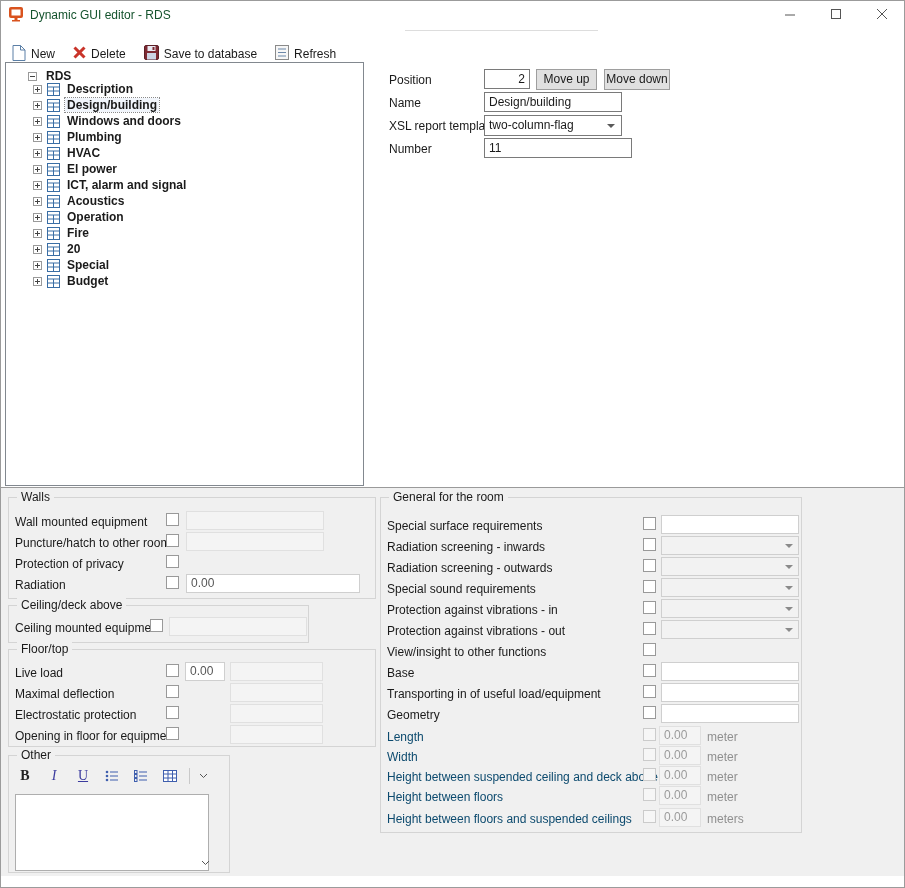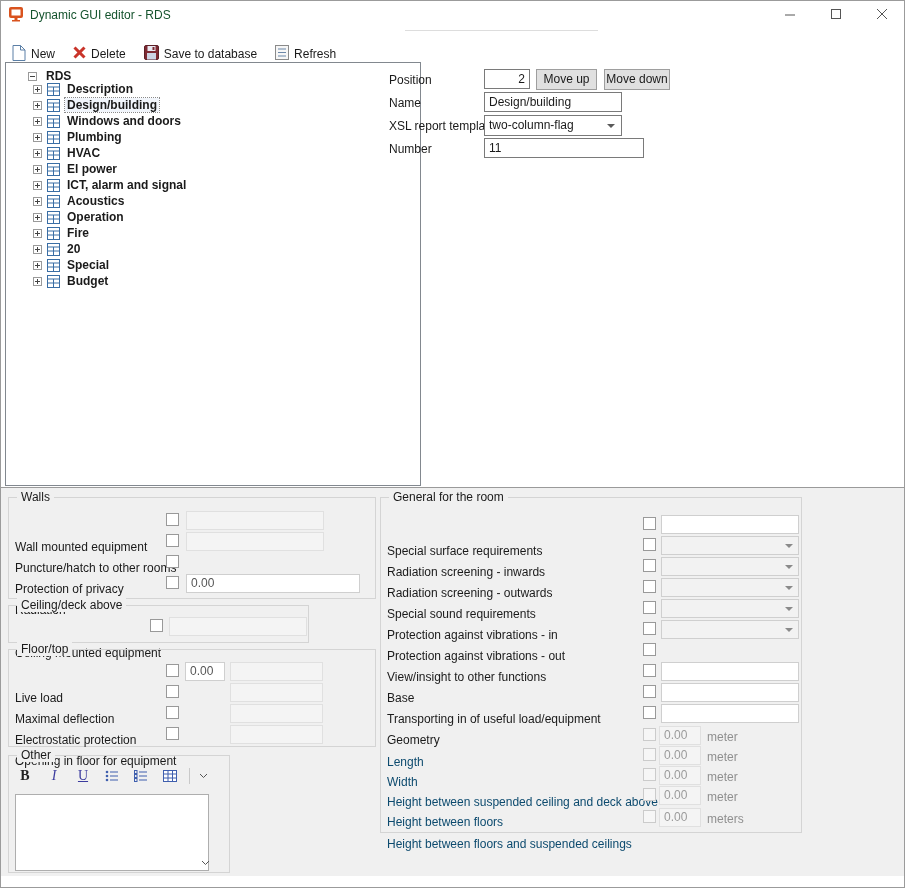--- a/index.html
+++ b/index.html
@@ -19,21 +19,21 @@
   .app-icon { position:absolute; left:8px; top:6px; width:16px; height:16px; }
   .title-text { position:absolute; left:30px; top:8px; color:#14532d; white-space:nowrap; }
   .winbtn { position:absolute; top:0; width:46px; height:28px; display:flex; align-items:center; justify-content:center; cursor:default; }
 
   
   .toolbar { position:absolute; left:0; top:28px; width:905px; height:30px; background:#fff; display:flex; align-items:center; padding-left:8px; gap:10px;margin-top:11px; }
   .toolbtn { display:flex; align-items:center; gap:5px; padding:3px 4px; white-space:nowrap; }
   .clipped-edge { position:absolute; left:405px; top:30px; width:193px; height:1px; background:#ddd; }
 
   
-  .tree { position:absolute; left:5px; top:62px; width:416px; height:424px; background:#fff; border:1px solid #82888f; }
+  .tree { position:absolute; left:5px; top:62px; width:359px; height:424px; background:#fff; border:1px solid #82888f; }
   .tree-root { position:absolute; left:22px; top:5px; height:16px; display:flex; align-items:center; gap:7px; font-weight:bold; }
   .tree-item { position:absolute; left:27px; height:16px; display:flex; align-items:center; gap:5px; font-weight:bold; white-space:nowrap; }
   .tree-label { padding:0 2px; }
   .tree-label.sel { background:#f1f5fb; outline:1px dotted #8a8a8a; }
   .expand { width:9px; height:9px; border:1px solid #9a9a9a; background:#fff; position:relative; flex:none; }
   .expand::before { content:""; position:absolute; left:1px; right:1px; top:3px; height:1px; background:#444; }
   .expand.plus::after { content:""; position:absolute; top:1px; bottom:1px; left:3px; width:1px; background:#444; }
   .doc-icon { flex:none; display:flex; }
 
   
@@ -48,21 +48,21 @@
   
   .splitter { position:absolute; left:0; top:487px; width:905px; height:1px; background:#9a9a9a; }
   .bottom { position:absolute; left:0; top:488px; width:905px; height:388px; background:#f0f0f0; }
 
   
   .group { position:absolute; border:1px solid #d4d4d4; }
   .gtitle { position:absolute; top:-8px; left:8px; background:#f0f0f0; padding:0 4px; white-space:nowrap; }
 
   
   .frow { position:absolute; left:0; width:100%; height:20px; }
-  .frow .lbl { left:6px; top:4px;margin-top:25px; }
+  .frow .lbl { left:6px; top:4px; }
   .cb { position:absolute; top:2px; width:13px; height:13px; background:#fff; border:1px solid #999; }
   .cb.dis { border-color:#cbcbcb; background:#f6f6f6; }
   .tb { position:absolute; top:0; height:19px; background:#fff; border:1px solid #cfcfcf; line-height:17px; padding:0 4px; color:#555; }
   .tb.dis { background:#f4f4f4; border-color:#e0e0e0; color:#9b9b9b; }
   .tb.num { text-align:left; }
   .dd { position:absolute; top:0; height:19px; background:#f2f2f2; border:1px solid #cfcfcf; }
   .dd::after { content:""; position:absolute; right:5px; top:7px; border-left:4px solid transparent; border-right:4px solid transparent; border-top:4px solid #8a8a8a; }
   .unit { position:absolute; top:4px; color:#8f8f8f; white-space:nowrap; }
 
   
@@ -313,21 +313,21 @@
 <div class="pbtn" style="left:536px;top:69px;width:61px">Move up</div>
 <div class="pbtn" style="left:604px;top:69px;width:66px">Move down</div>
 
 <span class="lbl" style="left:389px;top:96px">Name</span>
 <div class="itb" style="left:484px;top:92px;width:138px">Design/building</div>
 
 <span class="lbl" style="left:389px;top:119px">XSL report template</span>
 <div class="combo" style="left:484px;top:115px;width:138px">two-column-flag</div>
 
 <span class="lbl" style="left:389px;top:142px">Number</span>
-<div class="itb" style="left:484px;top:138px;width:160px">11</div>
+<div class="itb" style="left:484px;top:138px;width:148px">11</div>
 
 <div class="splitter"></div>
 
 <div class="bottom">
 
   <div class="group" style="left:8px;top:9px;width:368px;height:102px">
     <span class="gtitle">Walls</span>
     <div class="frow" style="top:13px">
       <span class="lbl">Wall mounted equipment</span>
       <span class="cb" style="left:157px"></span>

